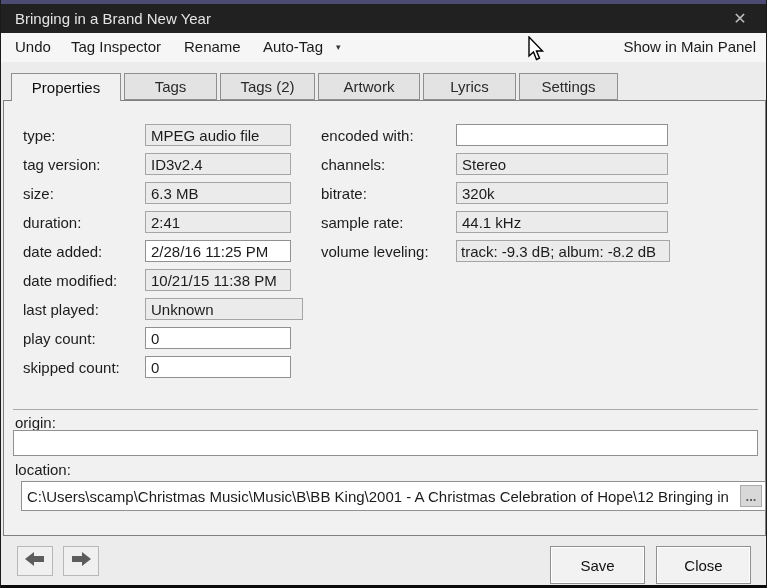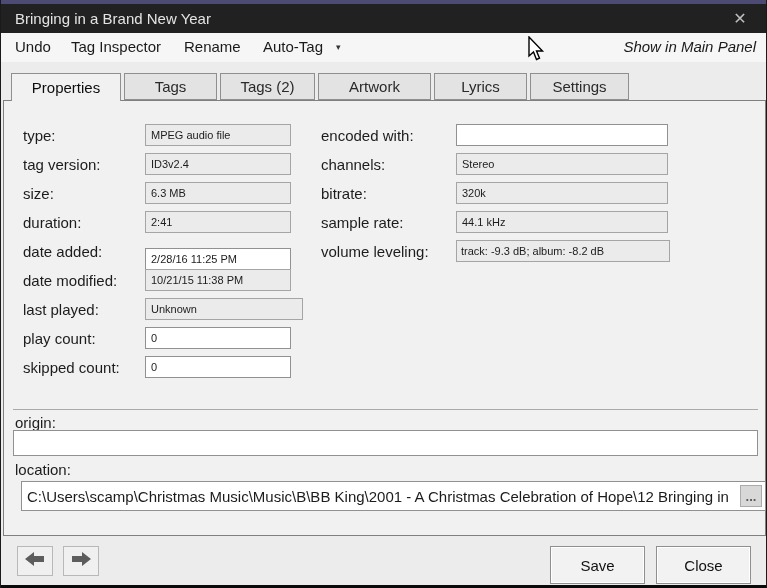--- a/index.html
+++ b/index.html
@@ -12,31 +12,31 @@
     overflow:hidden;
   }
   .accent-top { position:absolute; left:0; top:0; width:767px; height:4px; background:#4b4b73; }
   .titlebar { position:absolute; left:0; top:4px; width:767px; height:29px; background:#212121;
     display:flex; align-items:center; }
   .titlebar-text { color:#e4e4e4; font-size:15px; padding-left:14px; }
   .close-x { position:absolute; right:8px; top:0; width:40px; height:29px; color:#bdbdbd;
     font-size:16px; display:flex; align-items:center; justify-content:center; cursor:default; }
   .menubar { position:absolute; left:0; top:33px; width:767px; height:29px; background:#f6f6f6; }
   .menu-item { position:absolute; top:5px; font-size:15px; color:#1a1a1a; cursor:default; }
-  .menu-right { position:absolute; top:5px; right:12px; font-size:15px; color:#1a1a1a;font-style:italic; }
+  .menu-right { position:absolute; top:5px; right:12px; font-size:15px; color:#1a1a1a; }
   .dd-arrow { position:absolute; left:335px; top:9px; font-size:9px; color:#333; }
   .tabs { position:absolute; left:10px; top:73px; display:flex; gap:3px; z-index:3; }
   .tab { height:27px; border:1px solid #8f8f8f; border-bottom:1px solid #8f8f8f;
     background:#e3e3e3; color:#2a2a2a; font-size:15px;
     display:flex; align-items:center; justify-content:center; }
   .tab.active { height:28px; background:#f1f1f1; border-bottom:none; color:#0d0d0d; }
   .panel { position:absolute; left:2px; top:100px; width:763px; height:436px;
     background:#f1f1f1; border:1px solid #808080; z-index:1; }
   .row-label { position:absolute; font-size:15px; color:#1c1c1c; z-index:2; white-space:nowrap; }
-  .field-box { position:absolute; height:22px; font-size:11px; color:#1c1c1c; z-index:2;
+  .field-box { position:absolute; height:22px; font-size:15px; color:#1c1c1c; z-index:2;
     padding:0 5px; display:flex; align-items:center; white-space:nowrap; overflow:hidden;
     font-family:"Liberation Sans", sans-serif; }
   .ro { background:#ebebeb; border:1px solid #a5a5a5; }
   .ed { background:#ffffff; border:1px solid #919191; }
   input.field-box { display:block; line-height:20px; }
   .separator { position:absolute; left:12px; top:409px; width:745px; height:1px; background:#aaaaaa; z-index:2; }
   .wide-label { position:absolute; left:14px; font-size:15px; color:#1c1c1c; z-index:2; }
   .wide-input { position:absolute; left:12px; width:745px; z-index:2; }
   .loc-wrap { position:absolute; left:20px; top:481px; width:745px; height:30px;
     background:#ffffff; border:1px solid #919191; z-index:2; display:flex; align-items:center; }
@@ -70,41 +70,41 @@
     <span class="menu-item" style="left:183px">Rename</span>
     <span class="menu-item" style="left:262px">Auto-Tag</span>
     <span class="dd-arrow">▾</span>
     <span class="menu-right">Show in Main Panel</span>
   </div>
 
   <div class="tabs">
     <div class="tab active" style="width:110px">Properties</div>
     <div class="tab" style="width:93px">Tags</div>
     <div class="tab" style="width:95px">Tags (2)</div>
-    <div class="tab" style="width:113px">Artwork</div>
+    <div class="tab" style="width:102px">Artwork</div>
     <div class="tab" style="width:93px">Lyrics</div>
     <div class="tab" style="width:99px">Settings</div>
   </div>
 
   <div class="panel"></div>
 
   <span class="row-label" style="left:22px;top:127px">type:</span>
   <div class="field-box ro" style="left:144px;top:124px;width:146px">MPEG audio file</div>
 
   <span class="row-label" style="left:22px;top:156px">tag version:</span>
   <div class="field-box ro" style="left:144px;top:153px;width:146px">ID3v2.4</div>
 
   <span class="row-label" style="left:22px;top:185px">size:</span>
   <div class="field-box ro" style="left:144px;top:182px;width:146px">6.3 MB</div>
 
   <span class="row-label" style="left:22px;top:214px">duration:</span>
   <div class="field-box ro" style="left:144px;top:211px;width:146px">2:41</div>
 
   <span class="row-label" style="left:22px;top:243px">date added:</span>
-  <input class="field-box ed" style="left: 144px; top: 240px; width: 146px; margin-top: 8px;" value="2/28/16 11:25 PM">
+  <input class="field-box ed" style="left: 144px; top: 240px; width: 146px;" value="2/28/16 11:25 PM">
 
   <span class="row-label" style="left:22px;top:272px">date modified:</span>
   <div class="field-box ro" style="left:144px;top:269px;width:146px">10/21/15 11:38 PM</div>
 
   <span class="row-label" style="left:22px;top:301px">last played:</span>
   <div class="field-box ro" style="left:144px;top:298px;width:158px">Unknown</div>
 
   <span class="row-label" style="left:22px;top:330px">play count:</span>
   <input class="field-box ed" style="left: 144px; top: 327px; width: 146px;" value="0">
 

